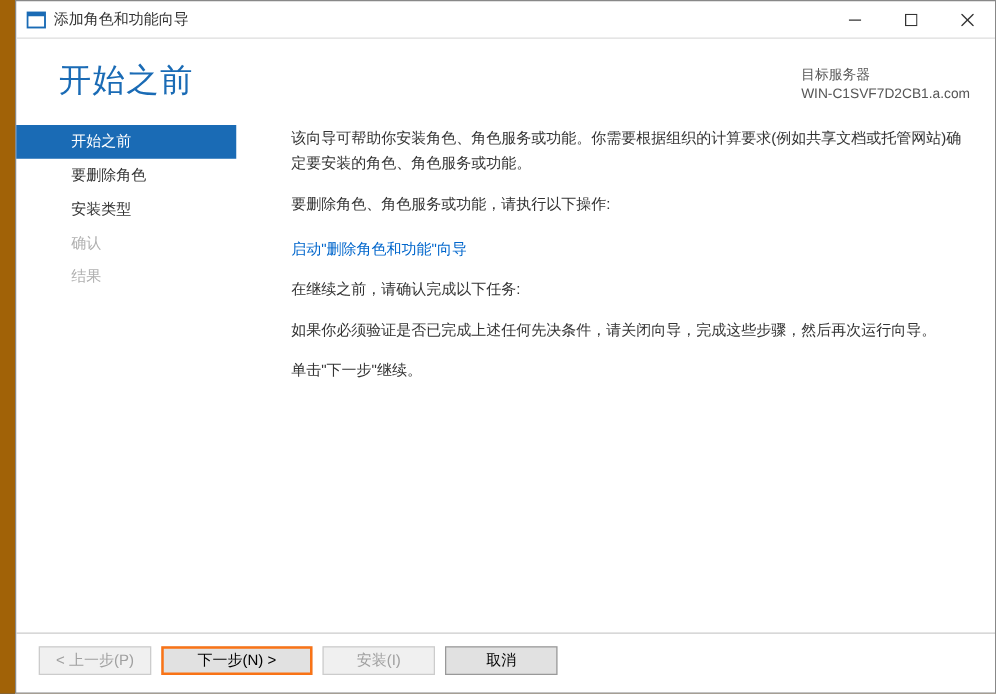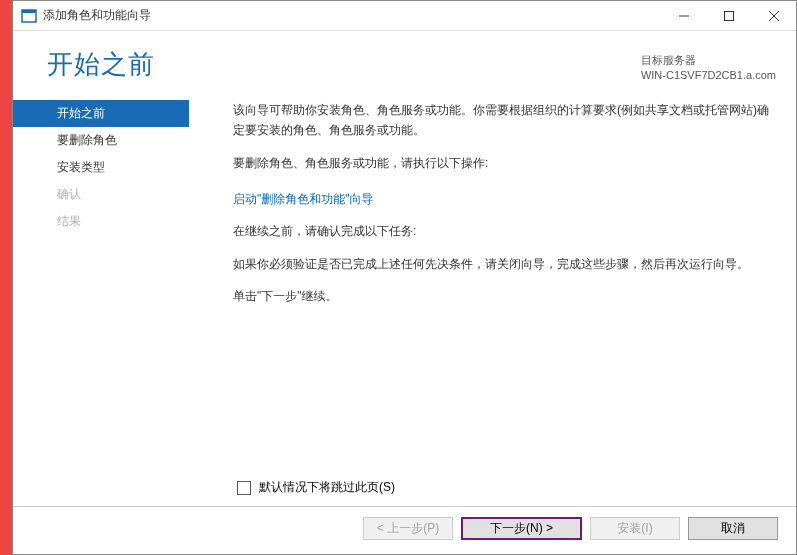--- a/index.html
+++ b/index.html
@@ -1,17 +1,17 @@
 <!DOCTYPE html>
 <html><head>
   <meta charset="utf-8">
   <style>
     * { box-sizing: border-box; }
     body { margin: 0; font-family: "Microsoft YaHei", "Segoe UI", sans-serif; font-size: 12px; background: #333; }
-    .edge { width: 797px; height: 555px; background: #ef4444; padding: 0 0 0 12px; display: flex; flex-direction: column; }
+    .edge { width: 797px; height: 555px; background: #a16207; padding: 0 0 0 12px; display: flex; flex-direction: column; }
     .window { width: 785px; height: 555px; background: #fff; border: 1px solid #888; display: flex; flex-direction: column; position: relative; z-index: 1;}
     
     
     .titlebar { height: 30px; display: flex; align-items: center; padding: 0 0 0 8px; border-bottom: 1px solid #ddd; }
     .titlebar-icon { width: 16px; height: 16px; margin-right: 6px; display: inline-flex; }
     .titlebar-title { flex: 1; font-size: 12px; color: #333; }
     .titlebar-controls { display: flex; }
     .titlebar-btn { width: 45px; height: 29px; display: flex; align-items: center; justify-content: center; color: #333; }
     
     
@@ -32,24 +32,24 @@
     .content { flex: 1; padding: 8px 20px 8px 44px; font-size: 12px; color: #333; line-height: 1.7; }
     .content p { margin: 0 0 12px 0; }
     .content .link { color: #0066cc; cursor: pointer; }
     .content ul { list-style: none; padding: 0; margin: 0 0 12px 0; }
     .content ul li::before { content: "• "; }
     
     
     .footer-check { padding: 6px 20px 10px 224px; display: flex; align-items: center; gap: 8px; }
     .chk { width: 14px; height: 14px; border: 1px solid #555; display: inline-block; }
     
-    .button-row { display: flex; justify-content: flex-end; gap: 8px; padding: 10px 18px 14px; border-top: 1px solid #ccc; }
+    .button-row { display: flex; justify-content: flex-start; gap: 8px; padding: 10px 18px 14px; border-top: 1px solid #ccc; }
     .btn { min-width: 90px; height: 23px; padding: 0 12px; border: 1px solid #999; background: #e1e1e1; font-size: 12px; display: flex; align-items: center; justify-content: center; cursor: pointer; }
     .btn.disabled { color: #a0a0a0; border-color: #ccc; background: #f0f0f0; cursor: default; }
-    .btn.default { border: 2px solid #701a75; padding: 0 27px; height: 23px; }
+    .btn.default { border: 2px solid #f97316; padding: 0 27px; height: 23px; }
   </style>
 </head>
 <body>
 
 <div class="edge">
   <div class="window">
 
     <div class="titlebar">
       <span class="titlebar-icon">
         <svg viewBox="0 0 16 16">
@@ -98,24 +98,20 @@
       <div class="content">
         <p>该向导可帮助你安装角色、角色服务或功能。你需要根据组织的计算要求(例如共享文档或托管网站)确定要安装的角色、角色服务或功能。</p>
         <p style="margin-bottom:16px">要删除角色、角色服务或功能，请执行以下操作:</p>
         <p><span class="link">启动"删除角色和功能"向导</span></p>
         <p>在继续之前，请确认完成以下任务:</p>
         <p>如果你必须验证是否已完成上述任何先决条件，请关闭向导，完成这些步骤，然后再次运行向导。</p>
         <p>单击"下一步"继续。</p>
       </div>
     </div>
 
-    <div class="footer-check">
-      <span class="chk"></span>
-      <span>默认情况下将跳过此页(S)</span>
-    </div>
 
     <div class="button-row">
       <div class="btn disabled">&lt; 上一步(P)</div>
       <div class="btn default">下一步(N) &gt;</div>
       <div class="btn disabled">安装(I)</div>
       <div class="btn">取消</div>
     </div>
 
   </div>
 </div>

